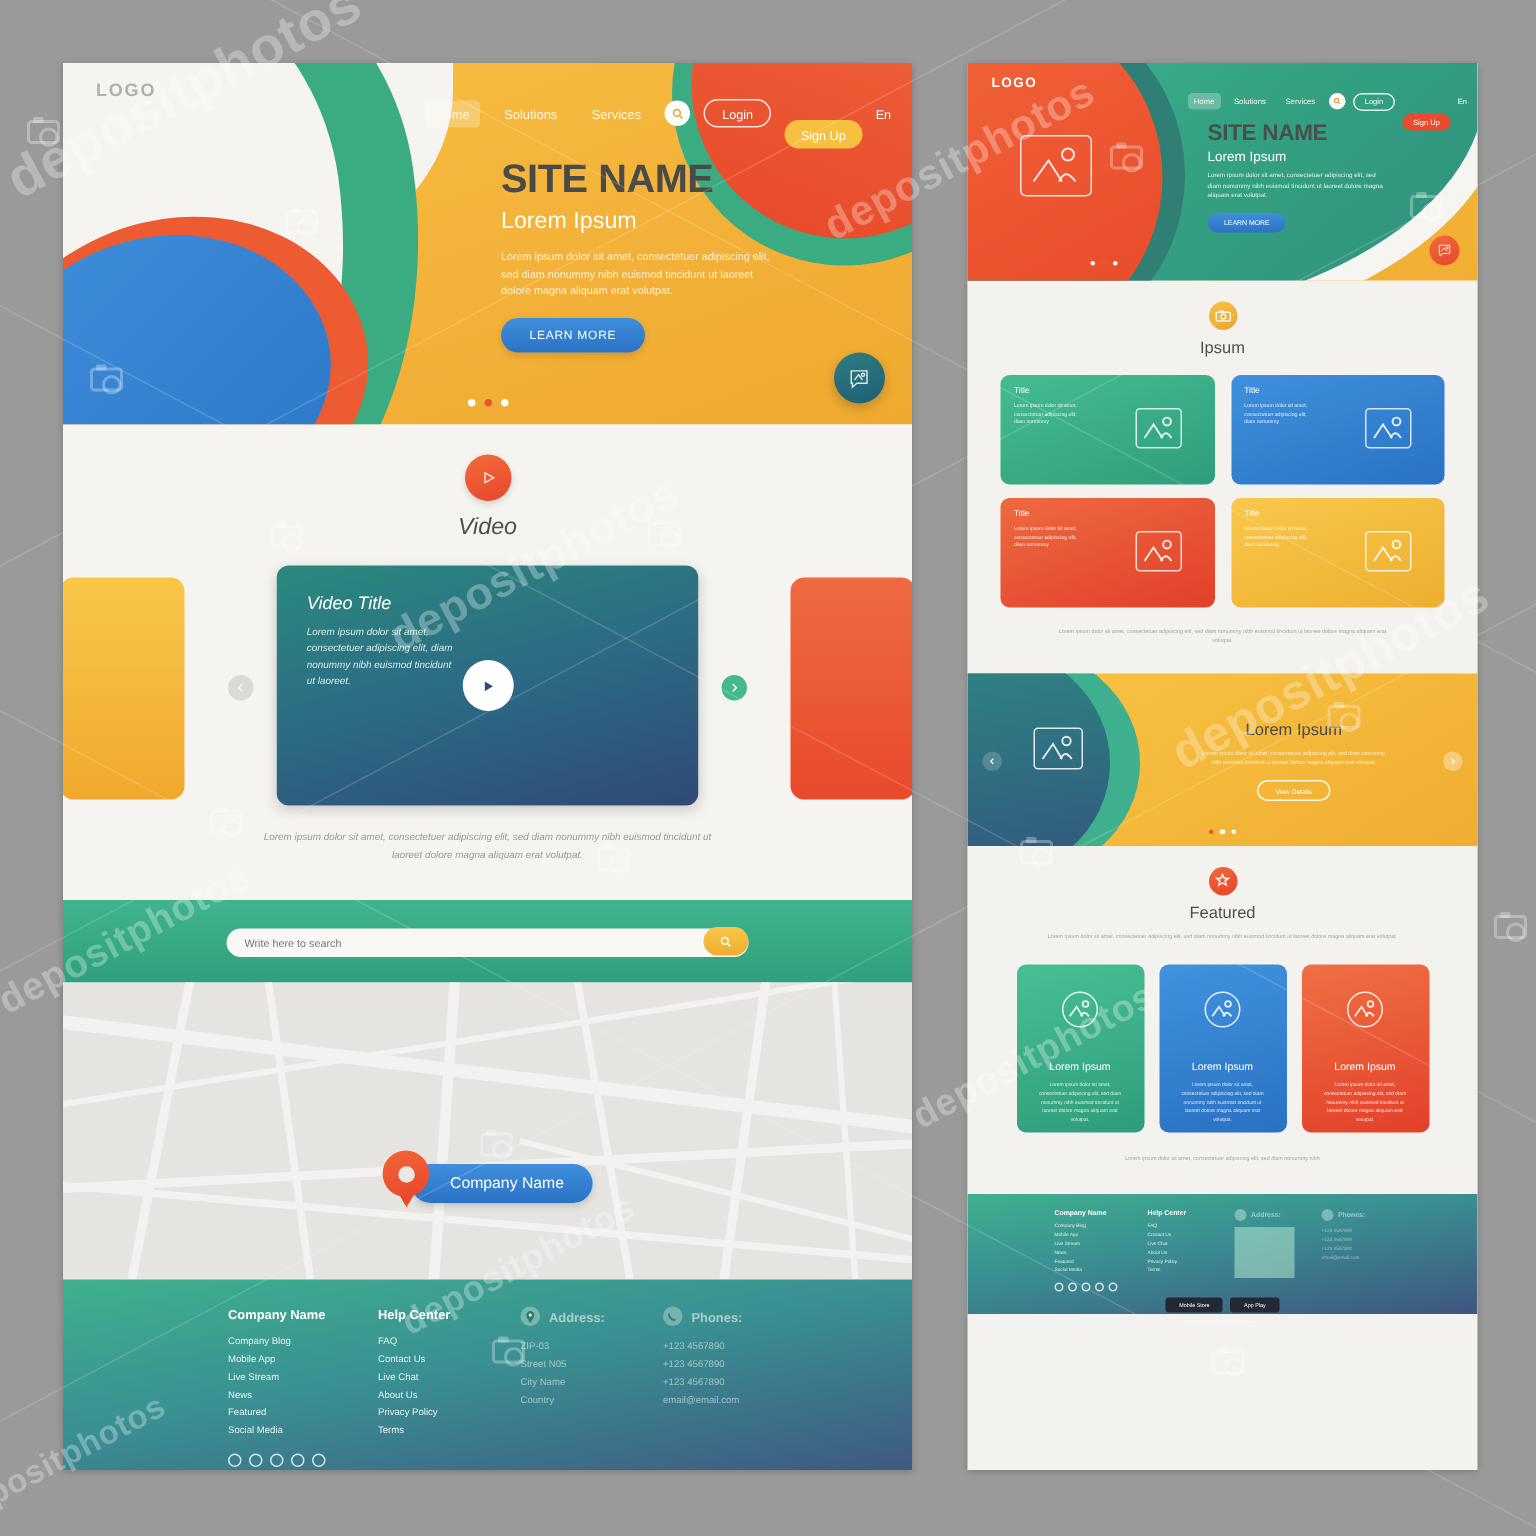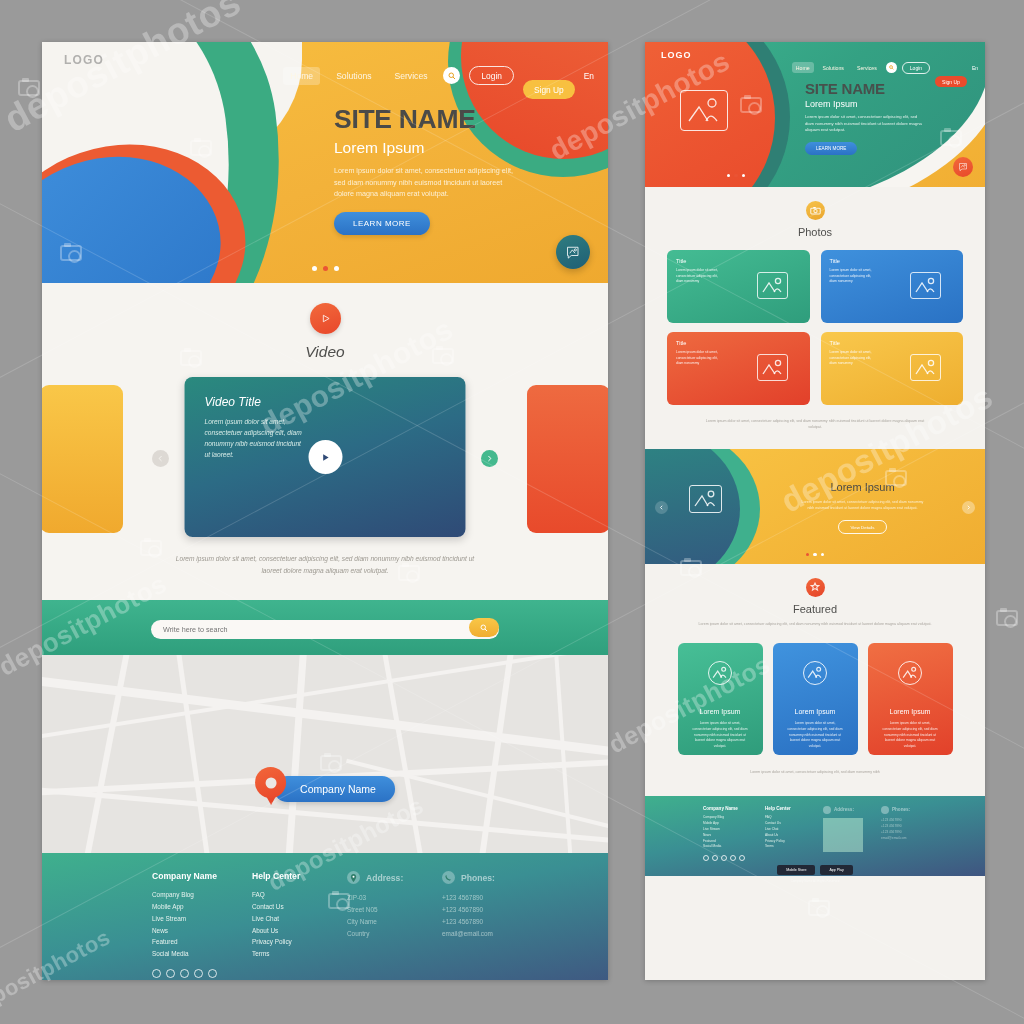--- a/index.html
+++ b/index.html
@@ -619,21 +619,21 @@
   </div>
 
   <div class="m-photos">
     <div class="m-badge">
       <svg width="11" height="9" viewBox="0 0 14 11">
           <rect class="svg-line" x="1" y="2.5" width="12" height="7.5" rx="1.2"></rect>
           <circle class="svg-line" cx="7" cy="6.2" r="2.1"></circle>
           <rect x="4" y="1" width="3.5" height="1.6" rx=".6" fill="#fff"></rect>
         </svg>
     </div>
-    <div class="m-sec-title">Photos</div>
+    <div class="m-sec-title">Ipsum</div>
 
     <div class="m-grid">
       <div class="p-card g">
         <h6>Title</h6>
         <p>Lorem ipsum dolor sit amet, consectetuer adipiscing elit, diam nonummy</p>
         <span class="p-ic">
           <svg width="29" height="25" viewBox="0 0 29 25" style="display:block">
               <path class="svg-line" d="M5 19l6-9 6 9"></path>
               <circle class="svg-line" cx="20" cy="8" r="2.6"></circle>
               <path class="svg-line" d="M16 19c2-4 4-4.5 7 0"></path>

